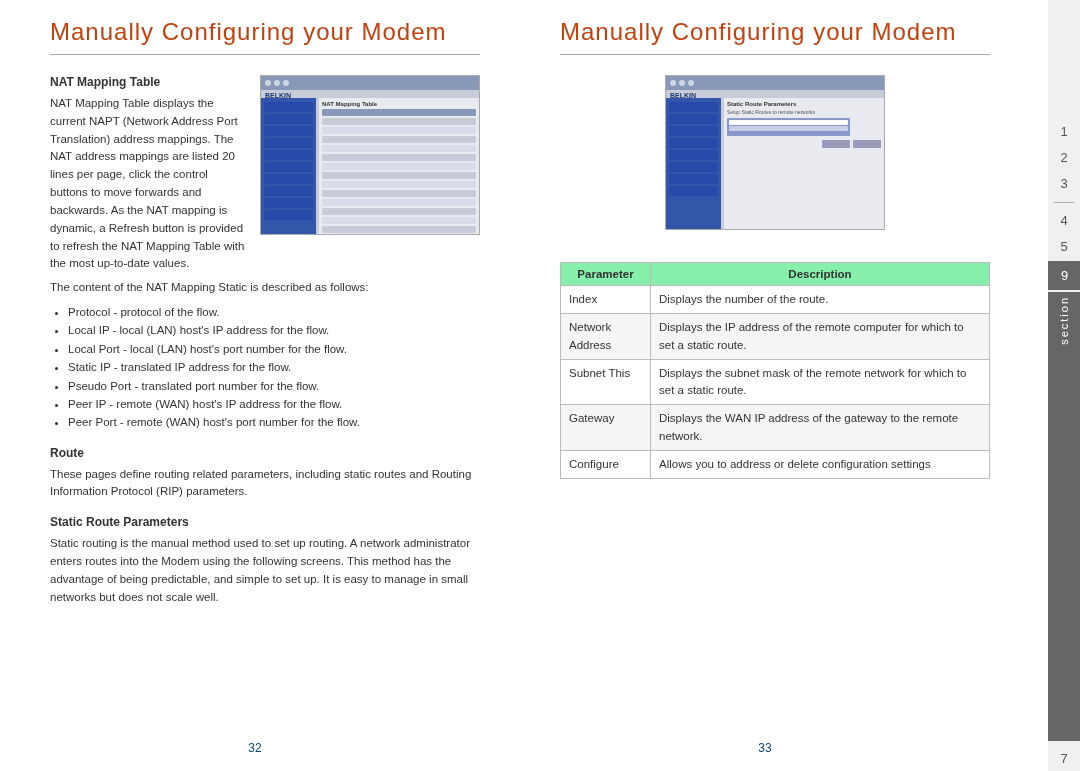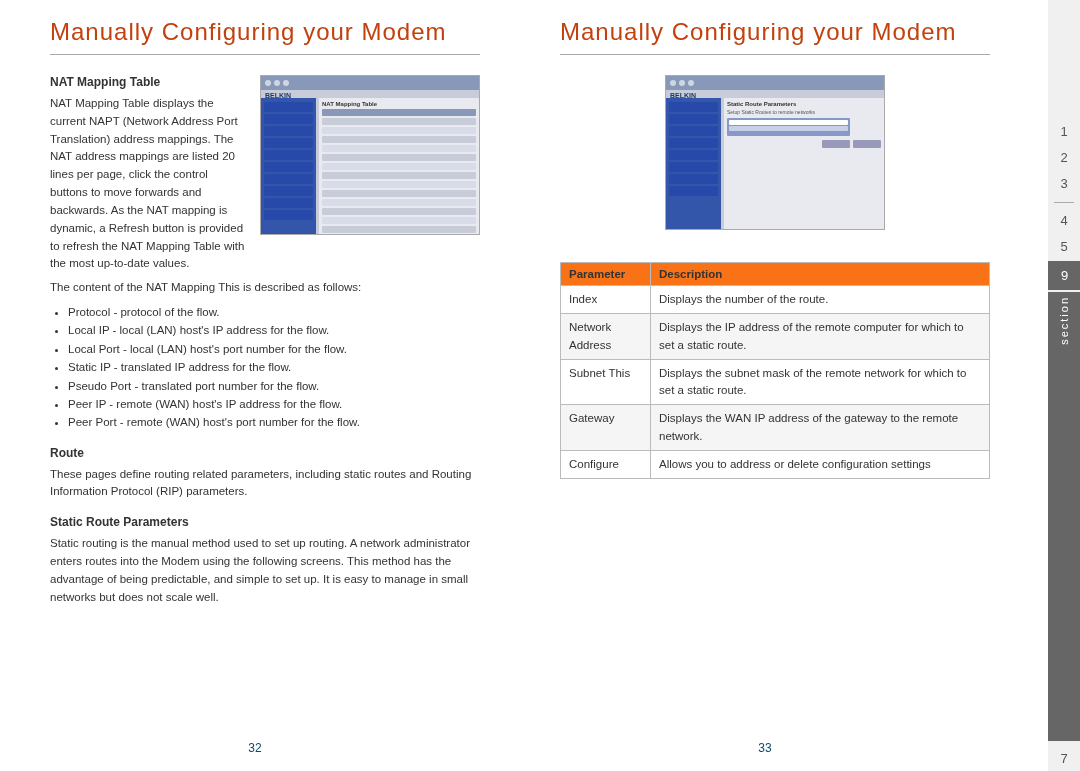--- a/index.html
+++ b/index.html
@@ -169,25 +169,25 @@
       background: #d8dce8;
     }
     
     .param-table {
       width: 100%;
       border-collapse: collapse;
       margin-top: 16px;
       font-size: 11.5px;
     }
     .param-table th {
-      background: #f97316;
+      background: #86efac;
       border: 1px solid #bbb;
       padding: 5px 8px;
       font-weight: bold;
-      text-align: left;
+      text-align: center;
     }
     .param-table td {
       border: 1px solid #bbb;
       padding: 5px 8px;
       vertical-align: top;
       line-height: 1.5;
     }
     .param-table tr:nth-child(even) td {
       background: #f5f5f5;
     }
@@ -258,21 +258,21 @@
           <div class="ss-table-row alt"></div>
           <div class="ss-table-row"></div>
         </div>
       </div>
     </div>
 
     <p class="section-heading">NAT Mapping Table</p>
     <p class="body-text">NAT Mapping Table displays the current NAPT (Network Address Port Translation) address mappings. The NAT address mappings are listed 20 lines per page, click the control buttons to move forwards and backwards. As the NAT mapping is dynamic, a Refresh button is provided to refresh the NAT Mapping Table with the most up-to-date values.</p>
   </div>
 
-  <p class="body-text">The content of the NAT Mapping This is described as follows:</p>
+  <p class="body-text">The content of the NAT Mapping Static is described as follows:</p>
   <ul class="bullet-list">
     <li>Protocol - protocol of the flow.</li>
     <li>Local IP - local (LAN) host's IP address for the flow.</li>
     <li>Local Port - local (LAN) host's port number for the flow.</li>
     <li>Static IP - translated IP address for the flow.</li>
     <li>Pseudo Port - translated port number for the flow.</li>
     <li>Peer IP - remote (WAN) host's IP address for the flow.</li>
     <li>Peer Port - remote (WAN) host's port number for the flow.</li>
   </ul>
 

